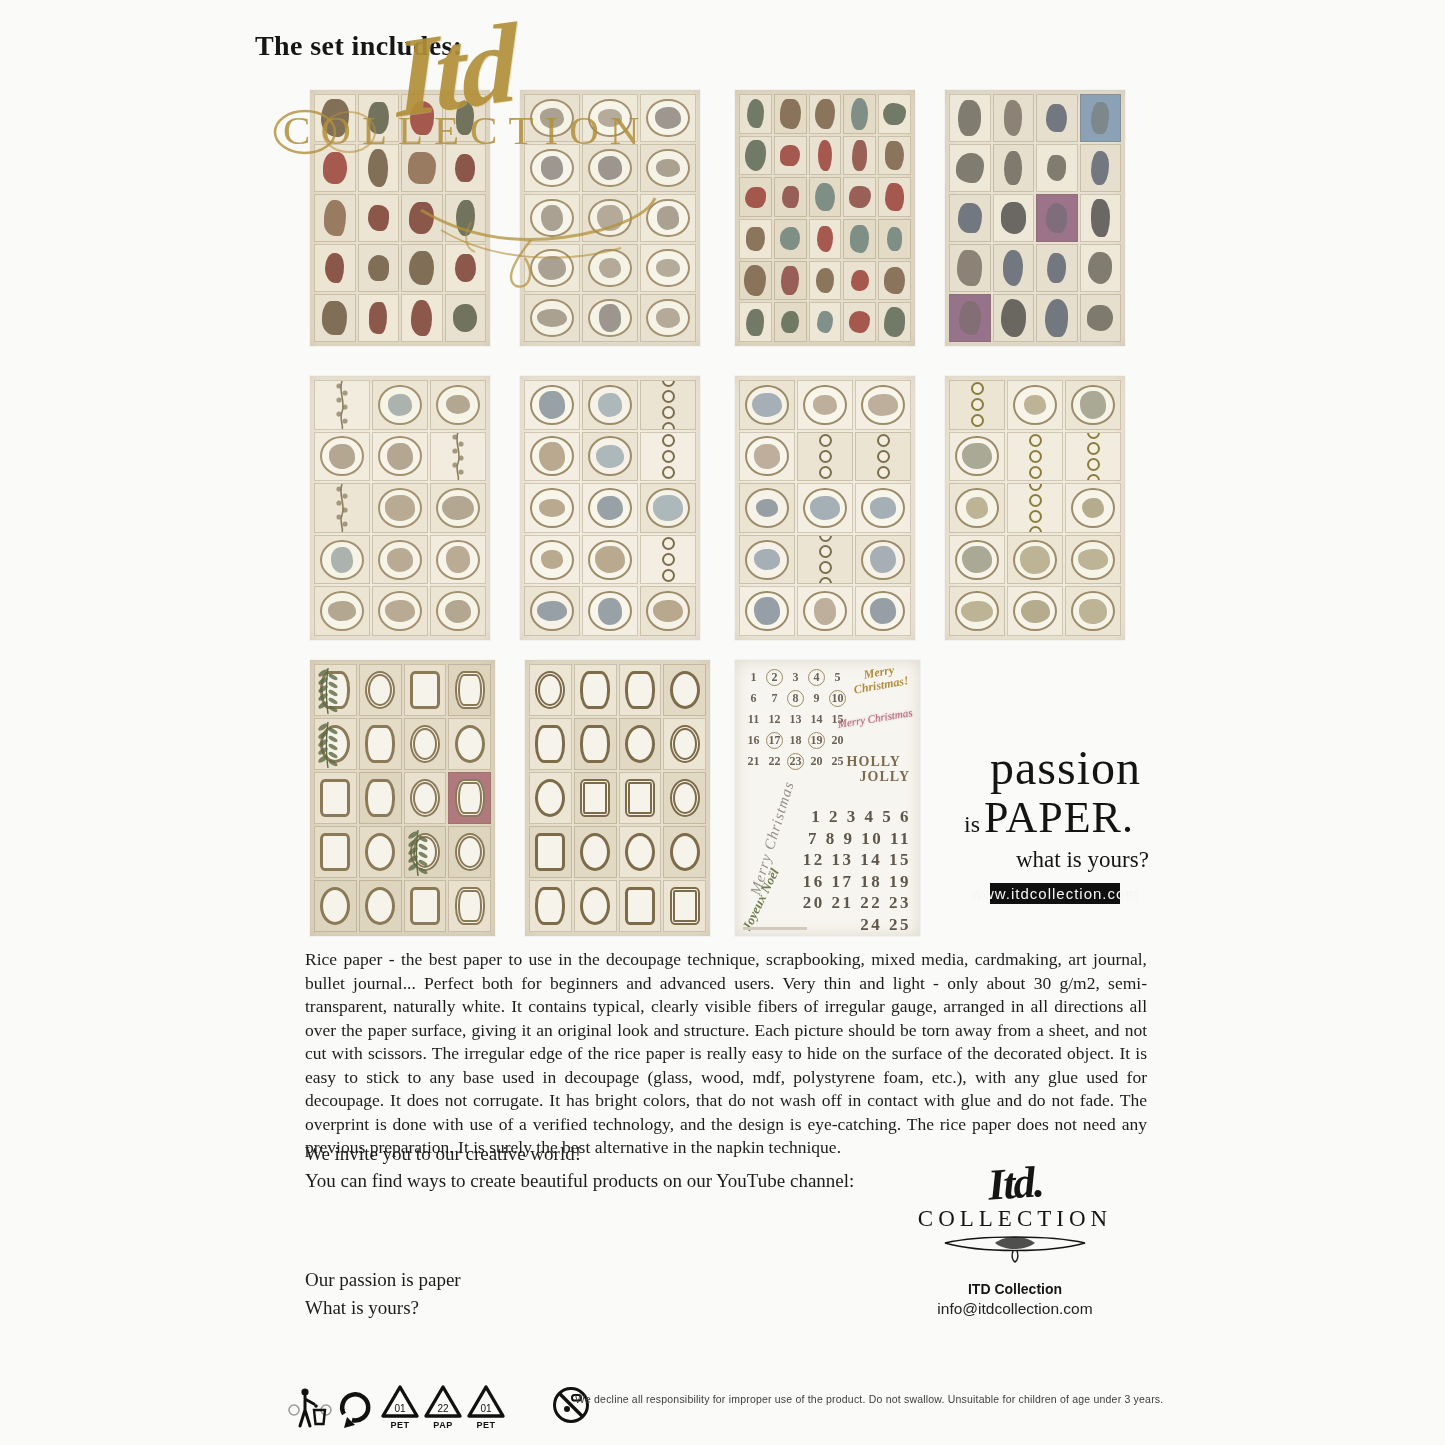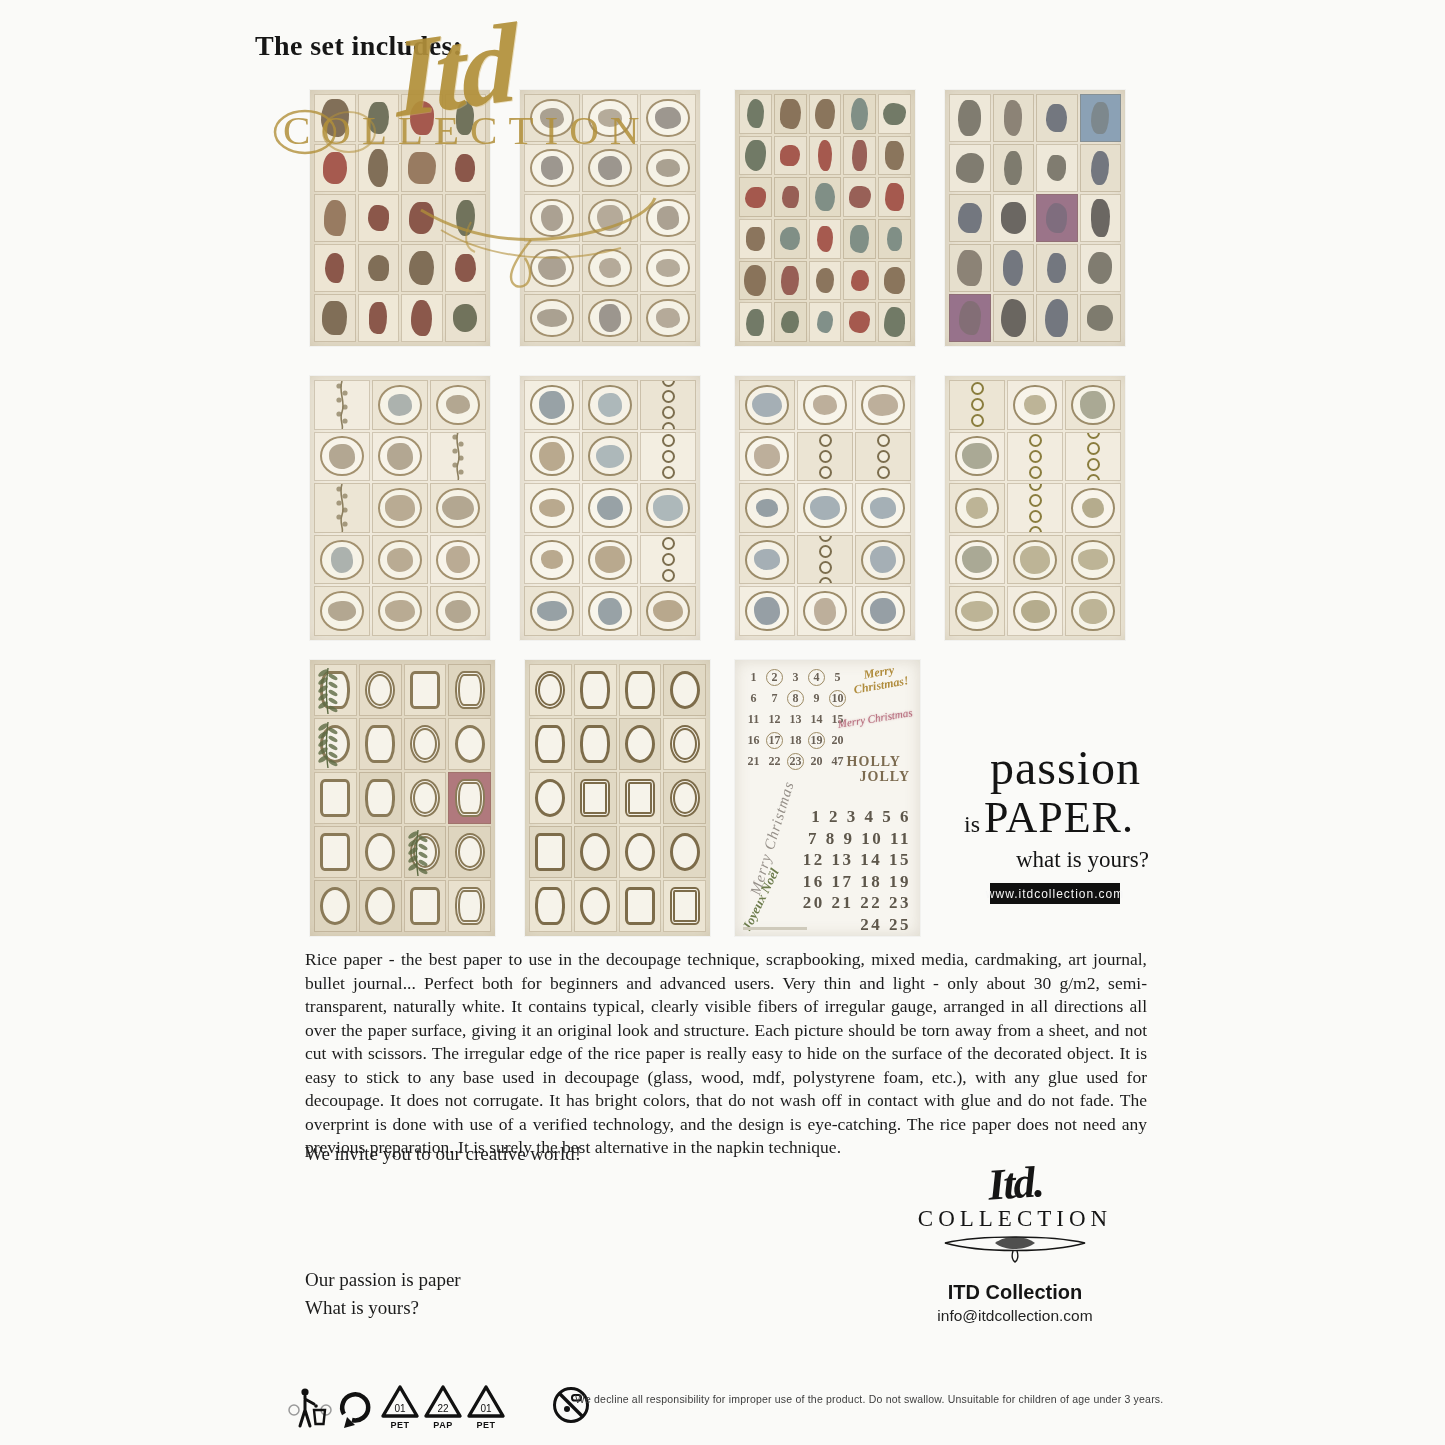--- a/index.html
+++ b/index.html
@@ -43,33 +43,33 @@
   
   .passion{position:absolute;left:958px;top:742px;width:238px;z-index:2;color:#141414;line-height:1}
   .p-our{margin-left:26px}
   .p-our .o{font-size:92px;line-height:.72;vertical-align:-14px}
   .p-our .ur{font-size:52px}
   .p-passion{font-size:48px;margin-left:32px;margin-top:2px;letter-spacing:1px}
   .p-paper{margin-left:6px;margin-top:4px}
   .p-paper .is{font-size:24px}
   .p-paper .paper{font-size:44px;letter-spacing:1px}
   .p-quest{font-size:23px;margin-left:58px;margin-top:8px}
-  .p-bar{margin-left:32px;margin-top:12px;width:130px;height:21px;background:#101010;color:#f5f5f5;font-size:12px;display:flex;align-items:center;justify-content:center;letter-spacing:1px;font-family:"Liberation Sans",sans-serif}
+  .p-bar{margin-left:32px;margin-top:12px;width:130px;height:21px;background:#101010;color:#f5f5f5;font-size:15px;display:flex;align-items:center;justify-content:center;letter-spacing:1px;font-family:"Liberation Sans",sans-serif}
 
   
   .paragraph{position:absolute;left:305px;top:948px;width:842px;font-size:17.5px;line-height:23.5px;text-align:justify;color:#1c1c1c}
   .invite{position:absolute;left:305px;top:1140px;font-size:19px;line-height:27px;color:#1c1c1c}
   .tagline{position:absolute;left:305px;top:1266px;font-size:19px;line-height:28px;color:#1c1c1c}
 
   
   .brand{position:absolute;left:880px;top:1164px;width:270px;text-align:center;color:#151515}
   .b-script{font-size:44px;font-style:italic;font-weight:bold;letter-spacing:-2px;transform:rotate(-4deg);display:inline-block;line-height:.9}
   .b-caps{font-size:23px;letter-spacing:5px;margin-top:2px}
   .b-flourish{margin-top:1px}
-  .b-company{font-size:20px;font-weight:bold;margin-top:14px;font-family:"Liberation Sans",sans-serif}
+  .b-company{font-size:14px;font-weight:bold;margin-top:14px;font-family:"Liberation Sans",sans-serif}
   .b-addr,.b-email{font-size:15.5px;margin-top:3px;font-family:"Liberation Sans",sans-serif;color:#222}
 
   
   .icons{position:absolute;left:288px;top:1384px;display:flex;align-items:flex-start;gap:0}
   .icn{display:flex;flex-direction:column;align-items:center}
   .icn-label{font-size:9px;font-weight:bold;font-family:"Liberation Sans",sans-serif;color:#111;margin-top:-4px;letter-spacing:.5px}
   .disclaimer{position:absolute;left:575px;top:1393px;width:600px;font-size:10.5px;color:#3c3c3c;font-family:"Liberation Sans",sans-serif;letter-spacing:.2px;filter:blur(.2px)}
 </style>
 </head>
 <body>
@@ -951,21 +951,21 @@
           <span>15</span>
           <span>16</span>
           <span class="circ">17</span>
           <span>18</span>
           <span class="circ">19</span>
           <span>20</span>
           <span>21</span>
           <span>22</span>
           <span class="circ">23</span>
           <span>20</span>
-          <span>47</span>
+          <span>25</span>
         </div>
         <div class="cal-gold">Merry Christmas!</div>
         <div class="cal-wreath">Merry Christmas</div>
         <div class="cal-holly"><span>HOLLY</span><span class="l2">JOLLY</span></div>
         <div class="cal-vert">Merry Christmas</div>
         <div class="cal-joyeux">Joyeux Noël</div>
         <div class="cal-advent">
           <div>1 2 3 4 5 6</div>
           <div>7 8 9 10 11</div>
           <div>12 13 14 15</div>
@@ -981,20 +981,21 @@
     <div class="p-passion">passion</div>
     <div class="p-paper"><span class="is">is</span> <span class="paper">PAPER.</span></div>
     <div class="p-quest">what is yours?</div>
     <div class="p-bar">www.itdcollection.com</div>
   </div>
 
   <div class="paragraph">Rice paper - the best paper to use in the decoupage technique, scrapbooking, mixed media, cardmaking, art journal, bullet journal... Perfect both for beginners and advanced users. Very thin and light - only about 30 g/m2, semi-transparent, naturally white. It contains typical, clearly visible fibers of irregular gauge, arranged in all directions all over the paper surface, giving it an original look and structure. Each picture should be torn away from a sheet, and not cut with scissors. The irregular edge of the rice paper is really easy to hide on the surface of the decorated object. It is easy to stick to any base used in decoupage (glass, wood, mdf, polystyrene foam, etc.), with any glue used for decoupage. It does not corrugate. It has bright colors, that do not wash off in contact with glue and do not fade. The overprint is done with use of a verified technology, and the design is eye-catching. The rice paper does not need any previous preparation. It is surely the best alternative in the napkin technique.</div>
 
   <div class="invite">
     <div>We invite you to our creative world!</div>
+    <div>You can find ways to create beautiful products on our YouTube channel:</div>
   </div>
 
   <div class="tagline">
     <div>Our passion is paper</div>
     <div>What is yours?</div>
   </div>
 
   <div class="brand">
     <div class="b-script">Itd.</div>
     <div class="b-caps">COLLECTION</div>

